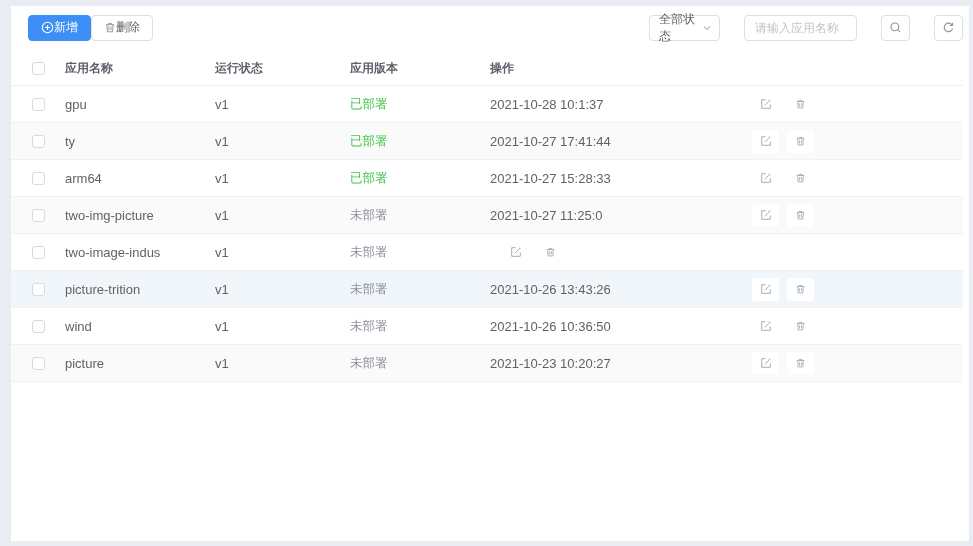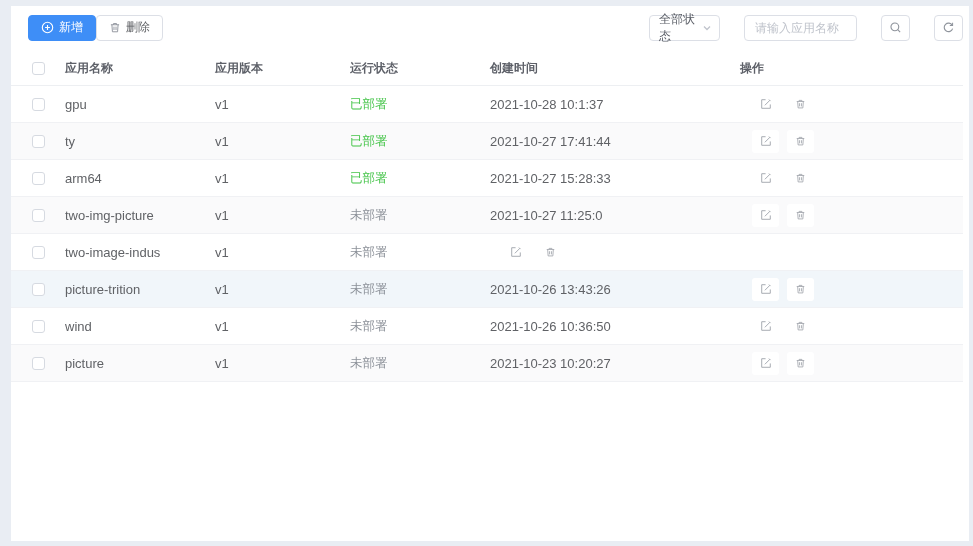--- a/index.html
+++ b/index.html
@@ -18,21 +18,20 @@
   
   .toolbar {
     display: flex;
     align-items: center;
     padding: 7px 6px 0 17px;
     height: 36px;
   }
   .btn {
     display: inline-flex;
     align-items: center;
-    gap: 5px;
     height: 26px;
     padding: 0 12px;
     font-size: 12px;
     border-radius: 4px;
     border: 1px solid transparent;
     cursor: pointer;
     background: #fff;
     white-space: nowrap;
   }
   .btn-primary { background: #3E8EF7; color: #ffffff; border-color: #3E8EF7; }
@@ -171,23 +170,22 @@
     </div>
   </div>
 
   <div class="table">
     <div class="thead">
       <div class="tr">
         <div class="td cell-check">
           <span class="checkbox"></span>
         </div>
         <div class="th">应用名称</div>
+        <div class="th">运行状态</div>
         <div class="th">应用版本</div>
-        <div class="th">运行状态</div>
-        <div class="th">创建时间</div>
         <div class="th">操作</div>
       </div>
     </div>
     <div class="tbody" id="table-body">
         <div class="tr">
     <div class="td cell-check">
       <span class="checkbox"></span>
     </div>
     <div class="td">gpu</div>
     <div class="td">v1</div>

